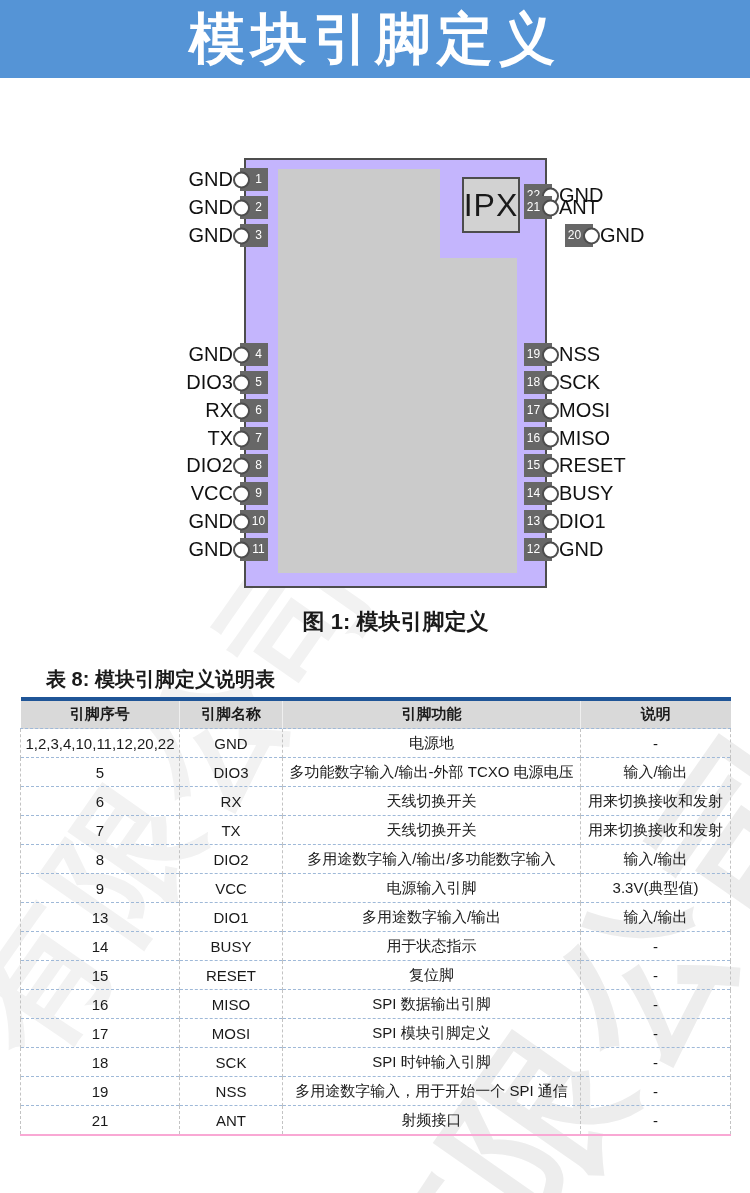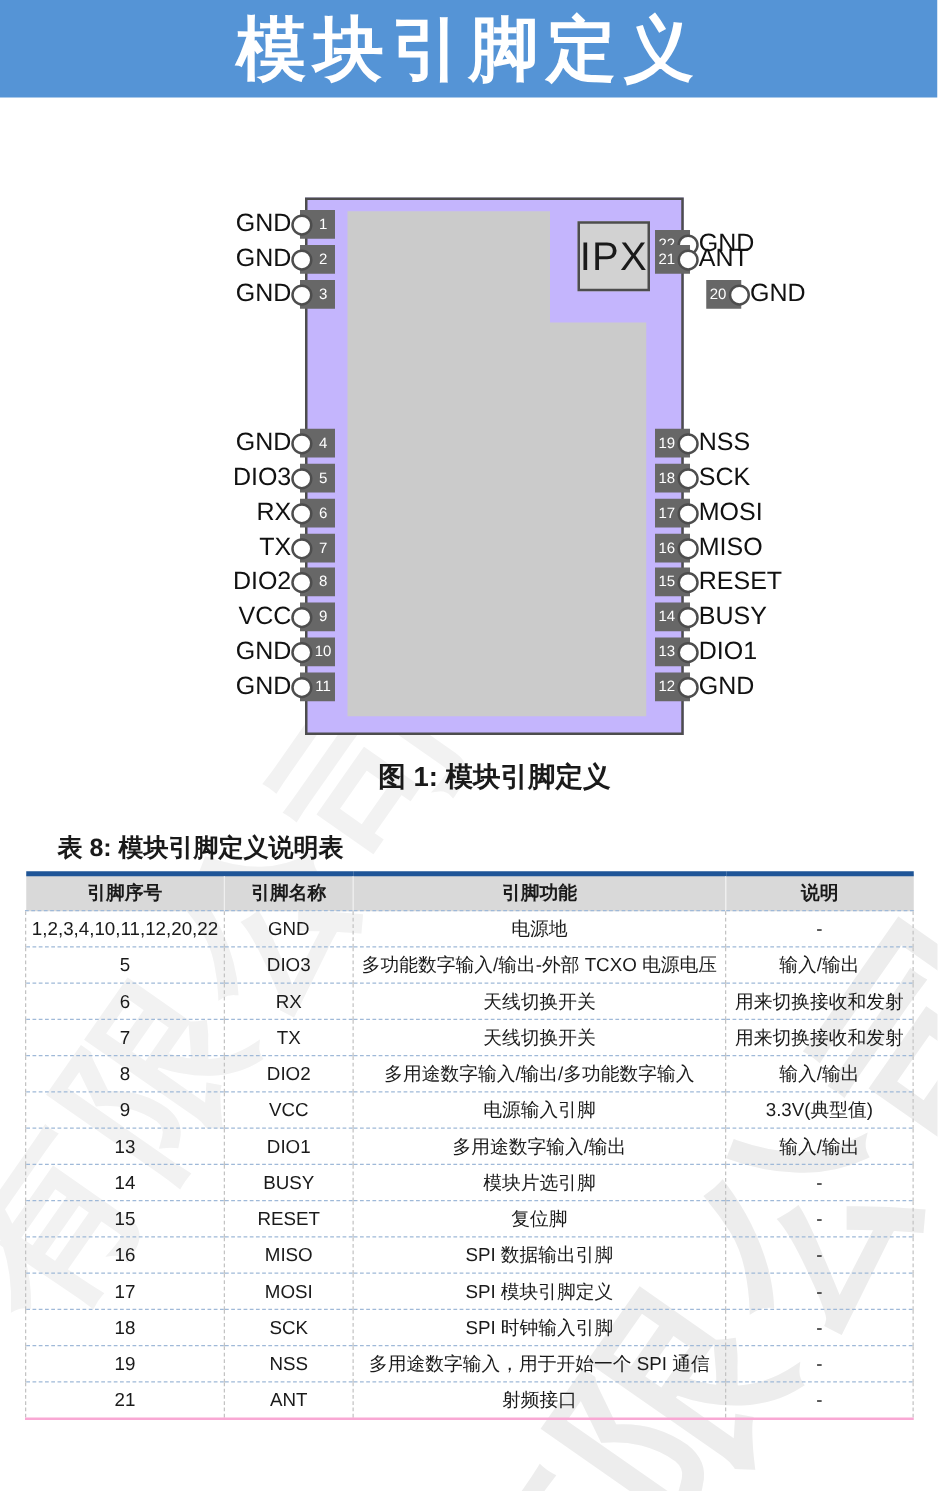--- a/index.html
+++ b/index.html
@@ -290,21 +290,21 @@
           </tr>
           <tr>
             <td>13</td>
             <td>DIO1</td>
             <td>多用途数字输入/输出</td>
             <td>输入/输出</td>
           </tr>
           <tr>
             <td>14</td>
             <td>BUSY</td>
-            <td>模块片选引脚</td>
+            <td>用于状态指示</td>
             <td>-</td>
           </tr>
           <tr>
             <td>15</td>
             <td>RESET</td>
             <td>复位脚</td>
             <td>-</td>
           </tr>
           <tr>
             <td>16</td>

